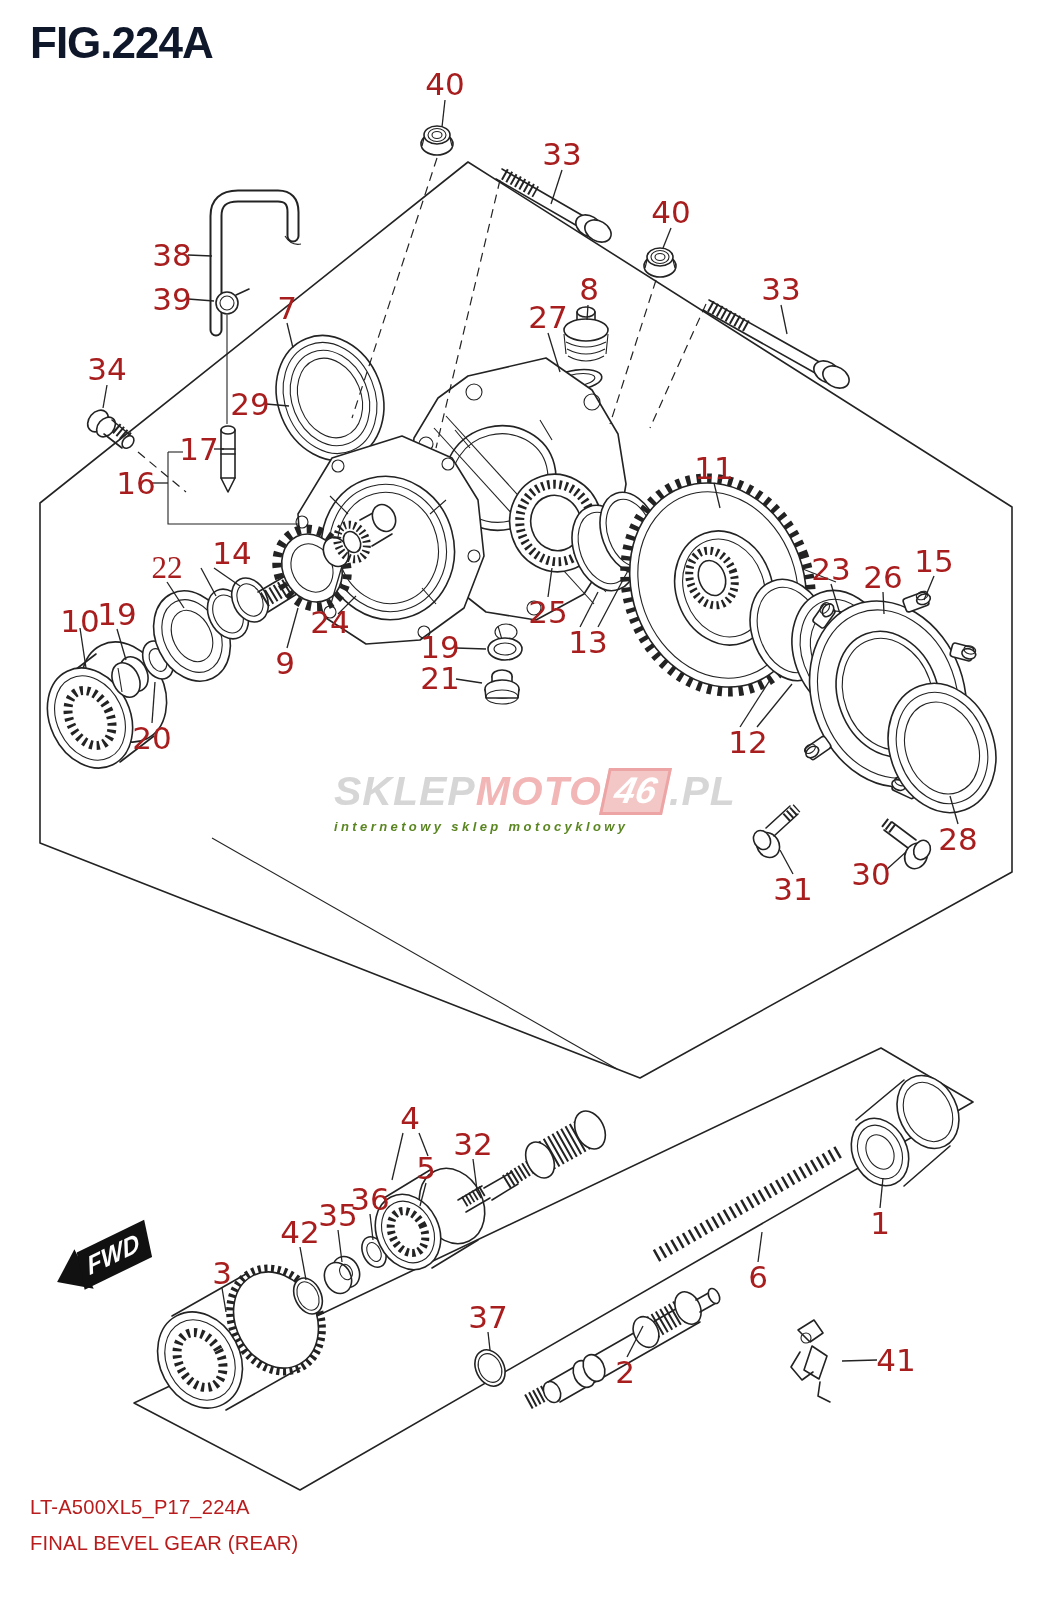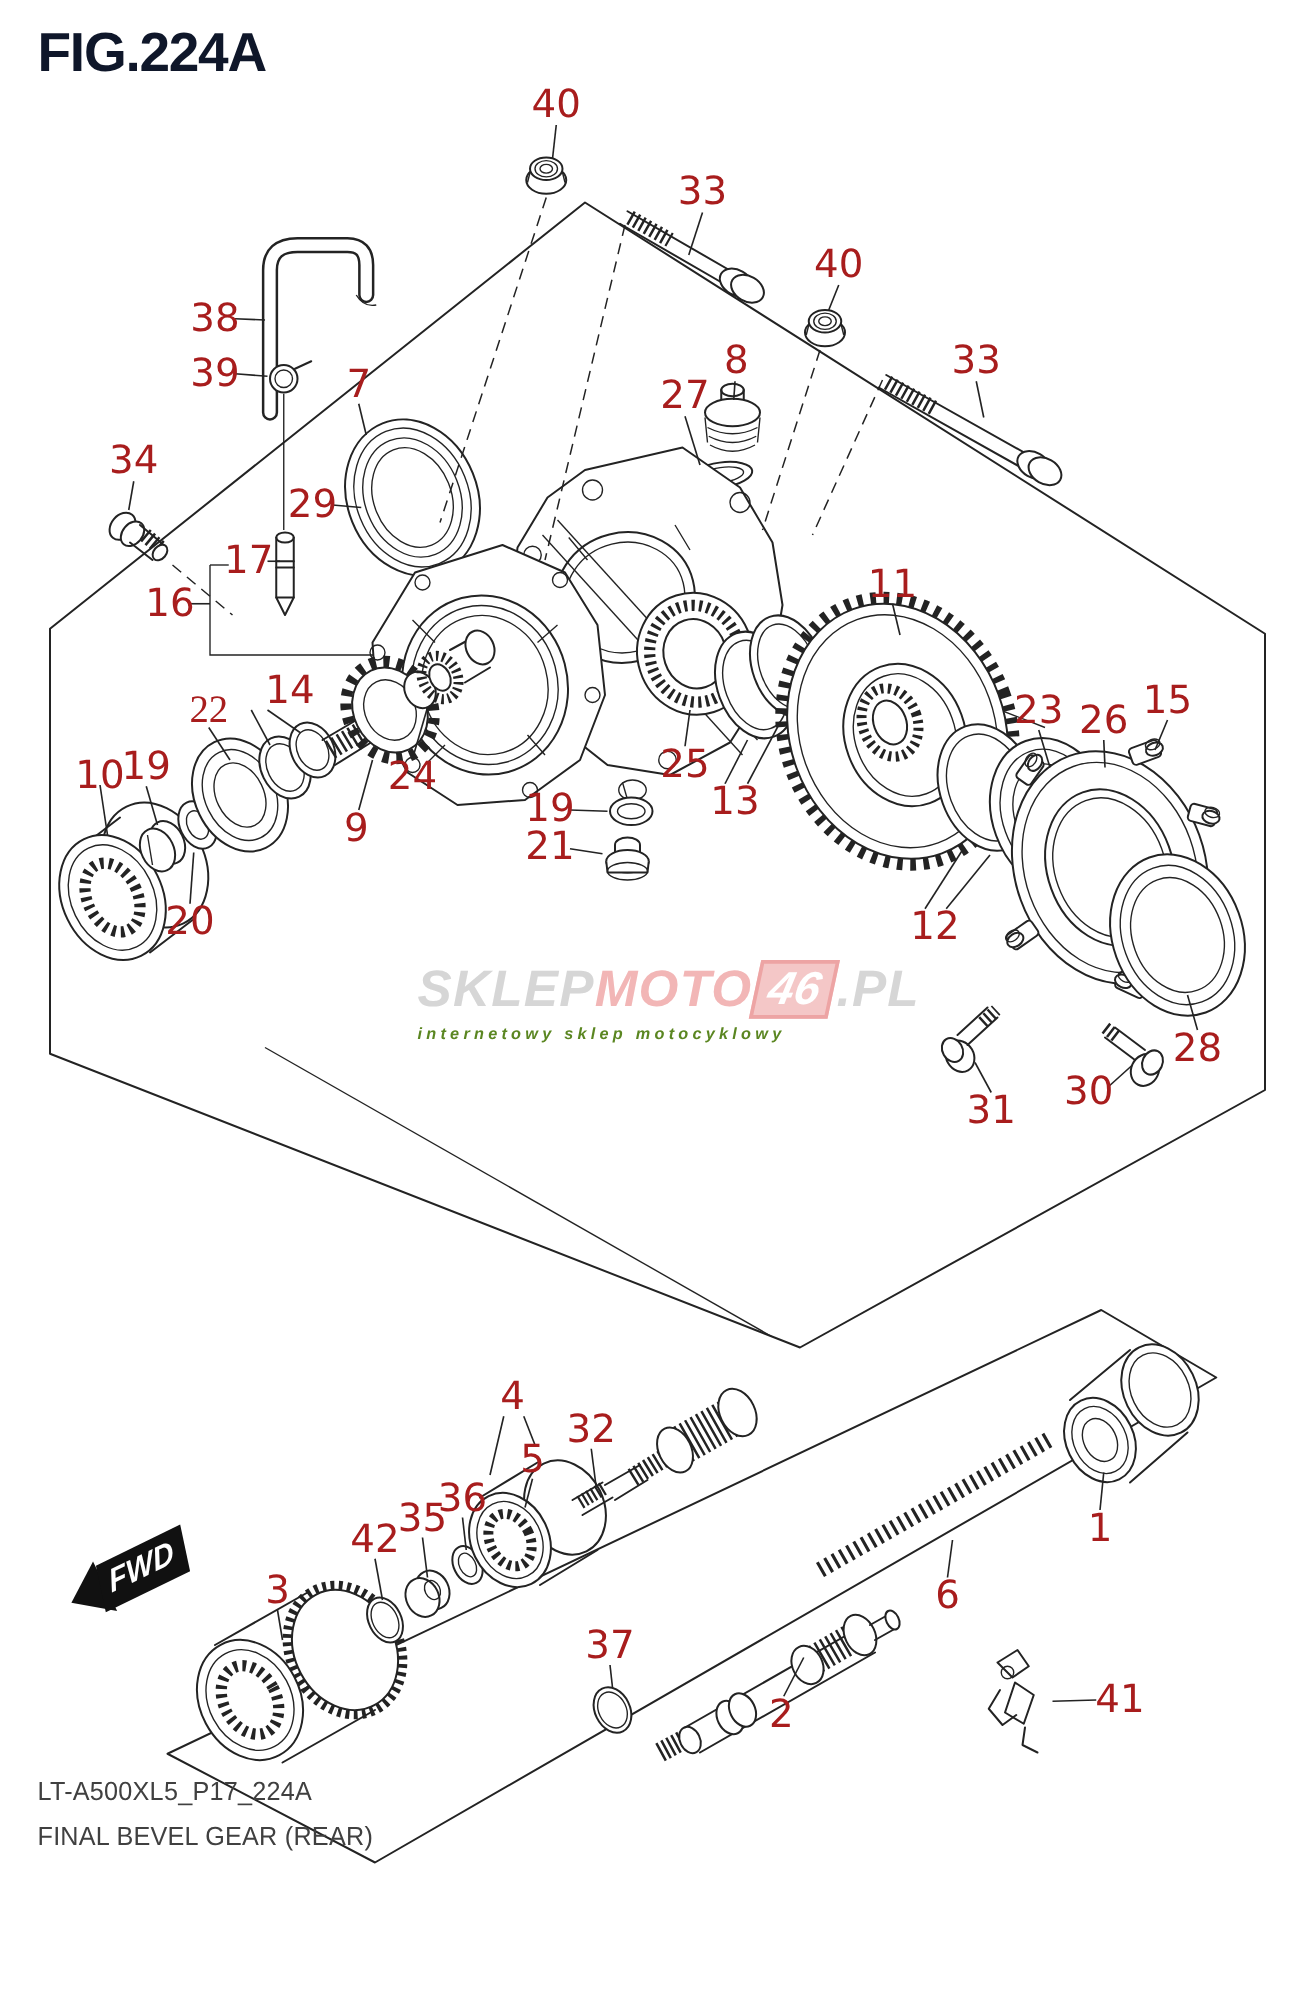--- a/index.html
+++ b/index.html
@@ -9,21 +9,21 @@
        color:#0f172a;letter-spacing:-1px;font-family:"Liberation Sans",sans-serif;}
   svg.art{position:absolute;left:0;top:0;}
   svg .ln{stroke:#232323;stroke-width:1.6;fill:none;stroke-linecap:round;stroke-linejoin:round;}
   svg .fw{stroke:#232323;stroke-width:1.6;fill:#ffffff;stroke-linejoin:round;}
   svg .thin{stroke:#232323;stroke-width:1.1;fill:none;}
   svg .leader{stroke:#232323;stroke-width:1.3;}
   svg .dashedL{stroke:#232323;stroke-width:1.2;stroke-dasharray:9 6;}
   .part-label{position:absolute;transform:translate(-50%,-50%);
        font-family:"DejaVu Sans","Liberation Sans",sans-serif;
        font-size:31px;color:#a81d1d;line-height:1;white-space:nowrap;}
-  .footer{position:absolute;left:30px;top:1416px;color:#404040;}
+  .footer{position:absolute;left:30px;top:1489px;color:#b91c1c;}
   .footer div{font-size:21px;letter-spacing:.2px;line-height:1.7;transform:scaleX(.96);transform-origin:left;}
   .watermark{position:absolute;left:334px;top:768px;opacity:.92;pointer-events:none;}
   .wm-row{display:flex;align-items:center;font-style:italic;font-weight:bold;
        font-size:41px;font-family:"Liberation Sans",sans-serif;line-height:1;}
   .wm-gray{color:#d3d3d3;letter-spacing:1px;}
   .wm-red{color:#f1b0b0;letter-spacing:1px;}
   .wm-box{display:inline-block;background:#f4c3c3;border:3px solid #ec9d9d;color:#ffffff;
        padding:1px 8px 3px 8px;margin:0 2px;transform:skewX(-12deg);font-size:37px;}
   .wm-tag{margin-top:4px;font-size:13px;font-style:italic;font-weight:bold;
        letter-spacing:3.4px;color:#4d7c0f;}

